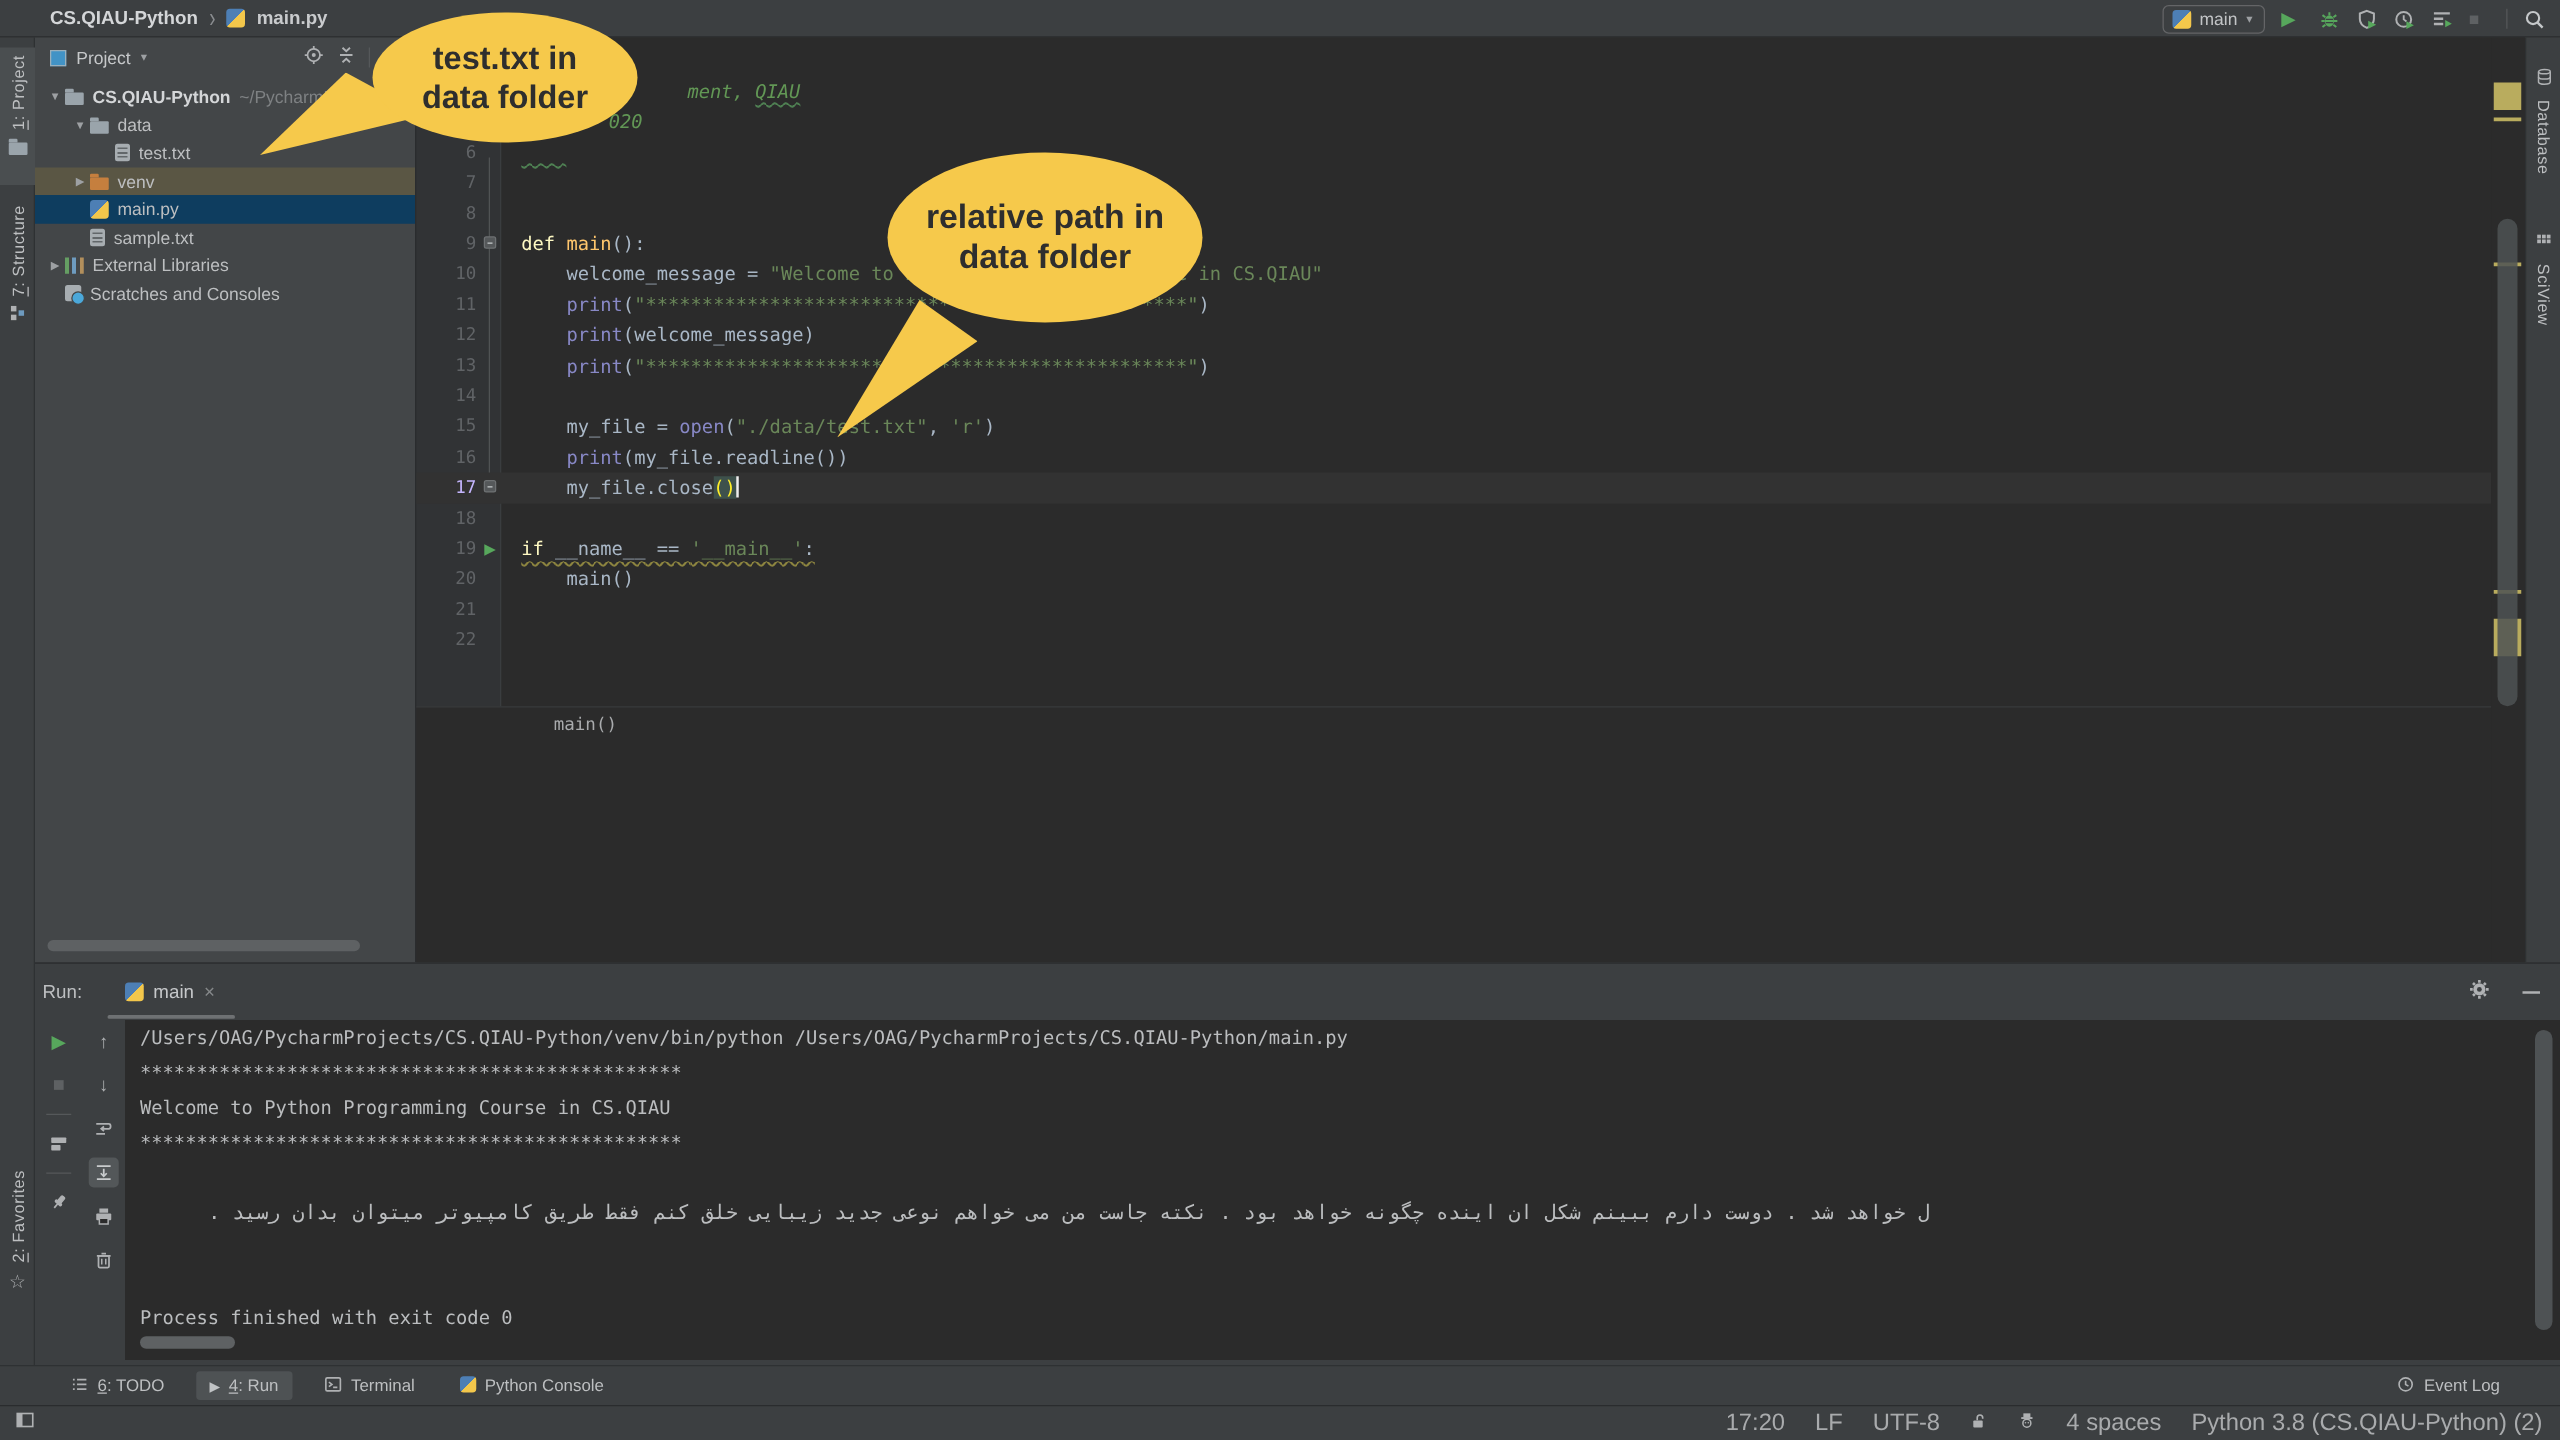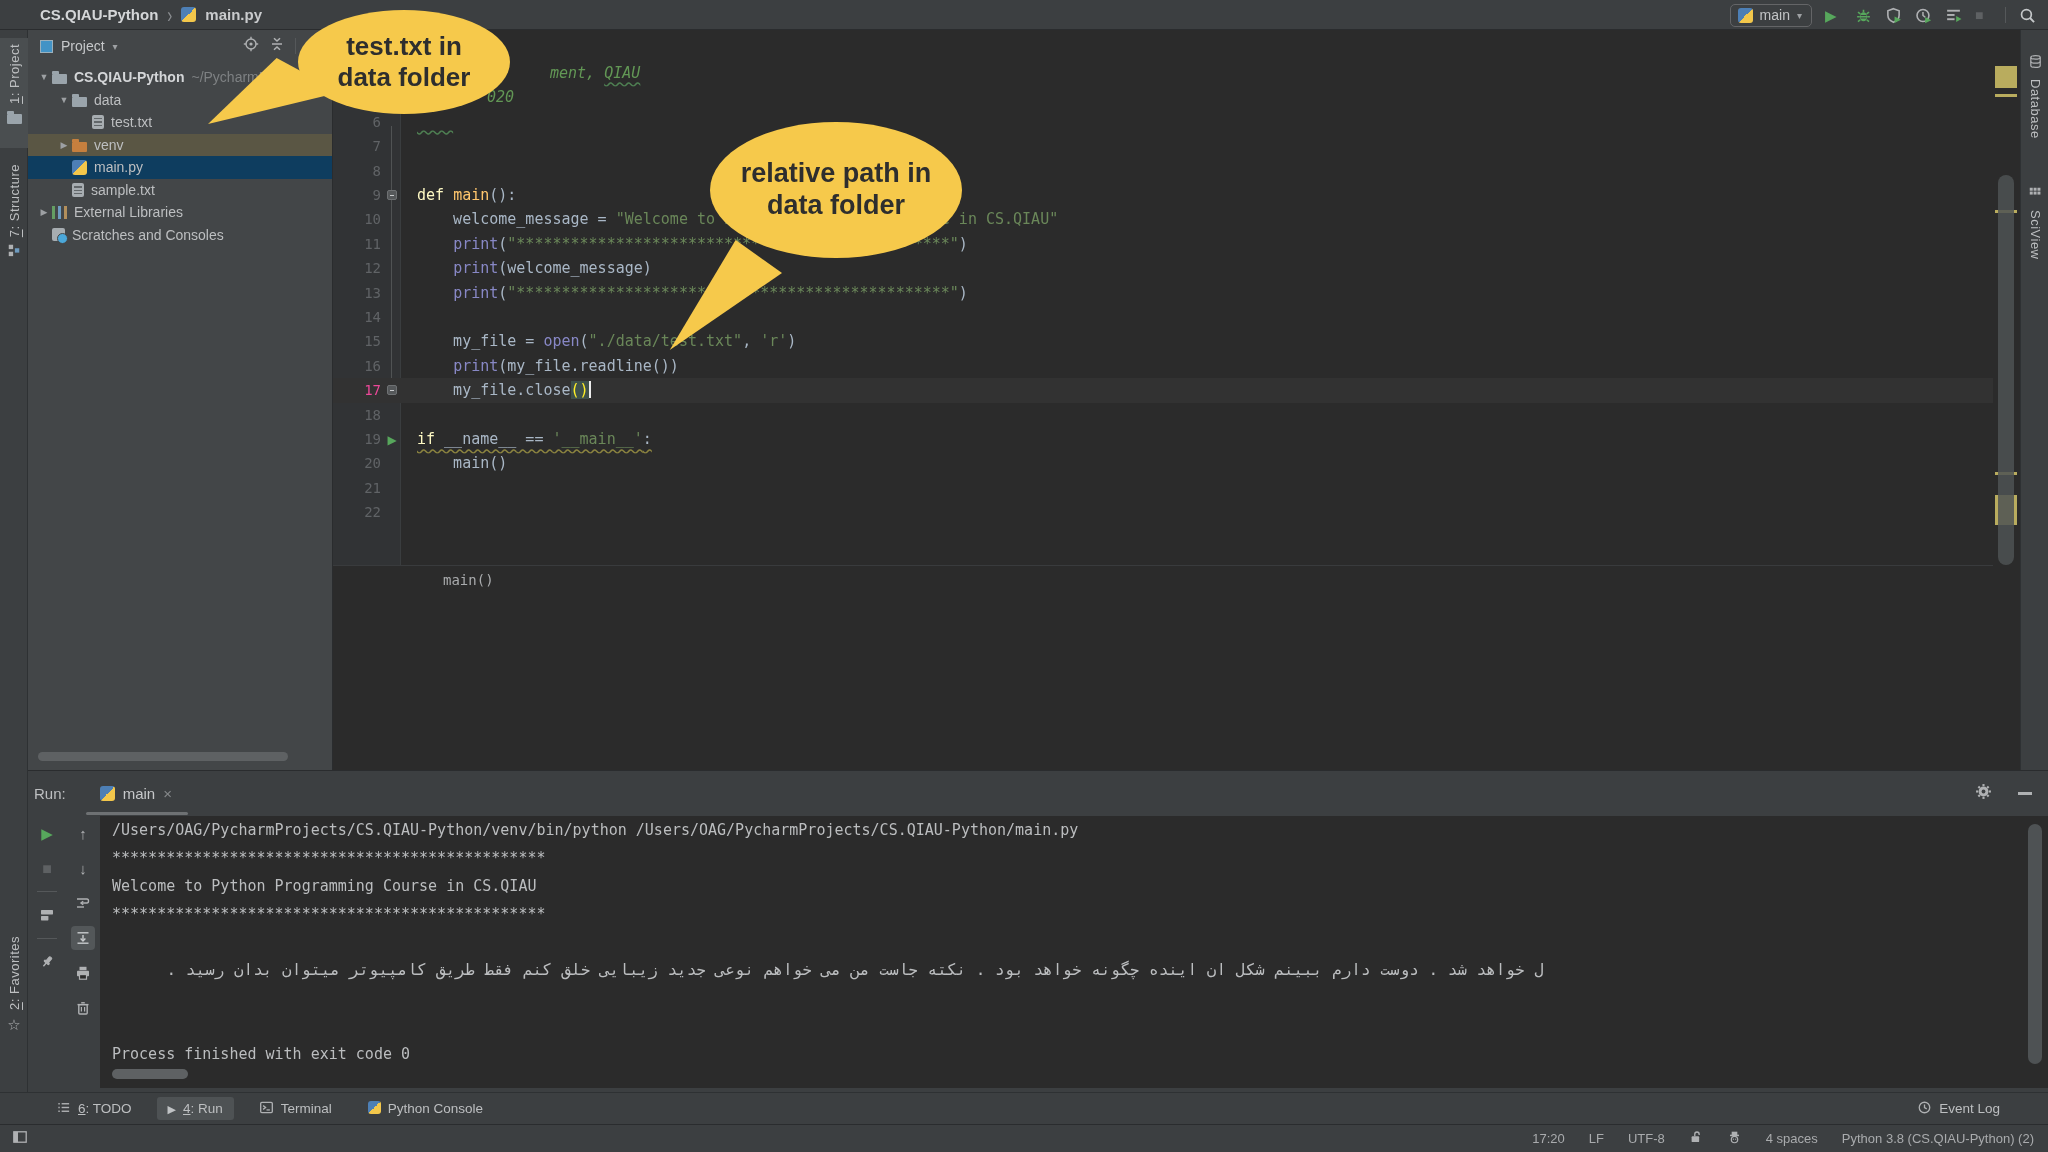--- a/index.html
+++ b/index.html
@@ -57,21 +57,21 @@
   .scrico { width:13px; height:13px; background:#A7ADB1; border-radius:2px; position:relative; }
   .scrico::after { content:""; position:absolute; width:9px; height:9px; border-radius:50%; background:#4BA8DA; right:-3px; bottom:-3px; border:1.5px solid #434648; }
   #pp-hscroll { position:absolute; left:10px; top:722px; width:250px; height:9px; border-radius:5px; background:#5E6163; }
 
   
   #editor { position:absolute; left:333px; top:30px; width:1660px; height:740px; background:#2B2B2B; }
   #gutterbg { position:absolute; left:0; top:0; width:68px; height:535px; background:#313335; border-right:1px solid #3A3D3F; }
   .eline { position:absolute; left:0; width:100%; height:24.4px; line-height:24.4px; font-size:15px; }
   .eline.cur { background:#323232; }
   .lnum { position:absolute; left:0; width:48px; text-align:right; color:#606366; font-family:"DejaVu Sans Mono",monospace; font-size:14px; }
-  .eline.cur .lnum { color:#ec4899; }
+  .eline.cur .lnum { color:#c4b5fd; }
   .foldc { position:absolute; left:50px; width:18px; text-align:center; }
   .fbox { display:inline-block; width:10px; height:10px; background:#55585A; border:1px solid #6E7173; border-radius:2px; margin-top:6px; position:relative; }
   .fbox::after { content:""; position:absolute; left:2px; right:2px; top:4px; height:1px; background:#C8CBCD; }
   .runarrow { color:#57A75C; font-size:12px; }
   .code { position:absolute; left:84px; white-space:pre; font-family:"DejaVu Sans Mono",monospace; }
   .kw { color:#fef9c3; }
   .fn { color:#FFC66D; }
   .pl { color:#A9B7C6; }
   .str { color:#6A8759; }
   .bi { color:#8888C6; }
@@ -113,21 +113,21 @@
   #vthumb-con { position:absolute; right:6px; top:8px; width:14px; height:240px; background:#4E5254; border-radius:7px; }
   #hthumb-con { position:absolute; left:12px; top:253px; width:76px; height:10px; background:#5E6163; border-radius:5px; }
 
   
   #twbar { position:absolute; left:0; top:1092px; width:2048px; height:32px; background:#3C3F41; border-top:1px solid #2E3133; display:flex; align-items:center; padding-left:45px; gap:14px; }
   .twitem { display:flex; align-items:center; gap:7px; padding:4px 11px; font-size:13.5px; color:#BDBFC1; border-radius:3px; }
   .twitem.active { background:#4E5254; }
   #eventlog { position:absolute; right:48px; display:flex; align-items:center; gap:7px; font-size:13.5px; color:#BDBFC1; }
 
   
-  #statusbar { position:absolute; left:0; top:1124px; width:2048px; height:28px; background:#3C3F41; border-top:1px solid #2A2C2E; display:flex; align-items:center; font-size:13px; color:#A9ABAD;text-align:right; }
+  #statusbar { position:absolute; left:0; top:1124px; width:2048px; height:28px; background:#3C3F41; border-top:1px solid #2A2C2E; display:flex; align-items:center; font-size:19px; color:#A9ABAD;text-align:right; }
   #statusleft { padding-left:12px; }
   #statusright { position:absolute; right:14px; display:flex; align-items:center; gap:24px; }
 
   
   .bubble { position:absolute; background:#F6C94B; border-radius:50%; display:flex; flex-direction:column; align-items:center; justify-content:center; z-index:50; color:#2E2E2E; font-weight:bold; text-align:center; }
   .bubble .l1,.bubble .l2 { line-height:1.18; }
   .tail { position:absolute; background:#F6C94B; z-index:49; }
   #bubble1 { left:298px; top:10px; width:212px; height:104px; font-size:26px; }
   #tail1 { left:208px; top:58px; width:132px; height:66px; clip-path:polygon(0% 100%, 52% 0%, 100% 52%); }
   #bubble2 { left:710px; top:122px; width:252px; height:136px; font-size:27px; }

